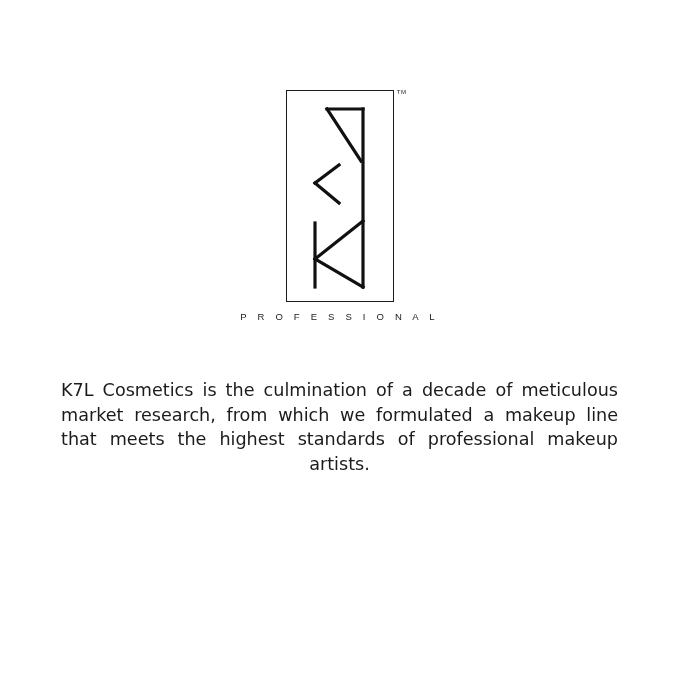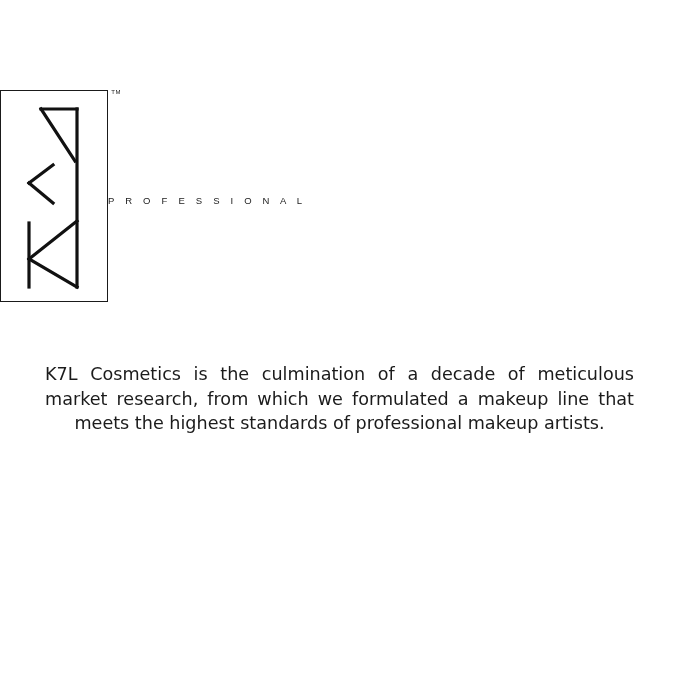--- a/index.html
+++ b/index.html
@@ -21,20 +21,21 @@
     box-sizing: border-box;
   }
 
   
   .logo-area {
     position: absolute;
     top: 90px;
     left: 0;
     width: 679px;
     display: flex;
+    flex-direction: column;
     align-items: center;
   }
   .logo-frame {
     position: relative;
     width: 108px;
     height: 212px;
     border: 1.5px solid #1a1a1a;
     box-sizing: border-box;
   }
   .logo-frame svg {
@@ -69,21 +70,21 @@
     left: 45px;
     width: 589px;
   }
   .para {
     font-family: "DejaVu Sans", sans-serif;
     font-size: 17.6px;
     line-height: 24.5px;
     color: #1b1b1b;
     text-align: justify;
     text-align-last: center;
-    margin: 0;
+    margin: 16px;
   }
   .para + .para {
     margin-top: 22px;
   }
 </style>
 </head>
 <body>
 
 <div class="page">
 

